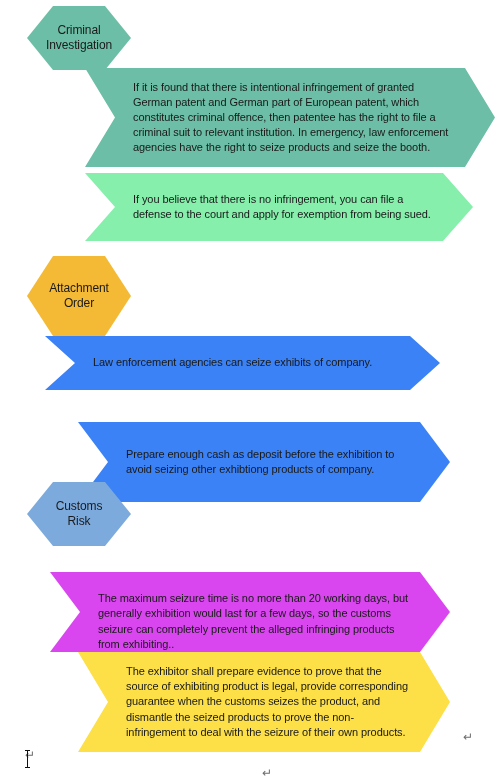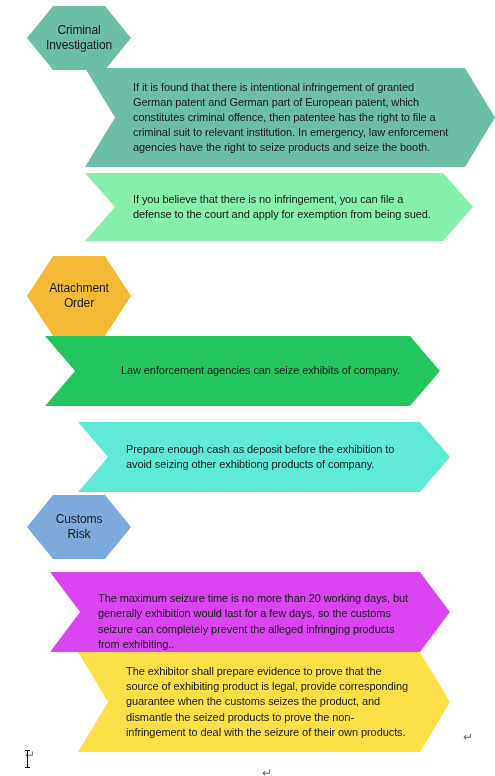--- a/index.html
+++ b/index.html
@@ -100,29 +100,29 @@
     <div class="chev-text">If you believe that there is no infringement, you can file a defense to the court and apply for exemption from being sued.</div>
   </div>
 
   <div class="hex" style="left:27px; top:256px; width:104px; height:80px; background:#F4BA35;">
     <div class="hex-label">
       <span>Attachment</span><br>
       <span>Order</span>
     </div>
   </div>
 
-  <div class="chev" style="left:45px; top:336px; width:395px; height:70px; background:#22c55e;justify-content:flex-end;">
+  <div class="chev" style="left:45px; top:336px; width:395px; height:54px; background:#3b82f6;">
     <div class="chev-text">Law enforcement agencies can seize exhibits of company.</div>
   </div>
 
-  <div class="chev" style="left:78px; top:422px; width:372px; height:70px; background:#5eead4;">
+  <div class="chev" style="left:78px; top:422px; width:372px; height:80px; background:#3b82f6;">
     <div class="chev-text">Prepare enough cash as deposit before the exhibition to avoid seizing other exhibtiong products of company.</div>
   </div>
 
-  <div class="hex" style="left:27px; top:495px; width:104px; height:64px; background:#7CAADC;">
+  <div class="hex" style="left:27px; top:482px; width:104px; height:64px; background:#7CAADC;">
     <div class="hex-label">
       <span>Customs</span><br>
       <span>Risk</span>
     </div>
   </div>
 
   <div class="chev" style="left:50px; top:572px; width:400px; height:80px; background:#d946ef;align-items:flex-end;">
     <div class="chev-text">The maximum seizure time is no more than 20 working days, but generally exhibition would last for a few days, so the customs seizure can completely prevent the alleged infringing products from exhibiting..</div>
   </div>
 

